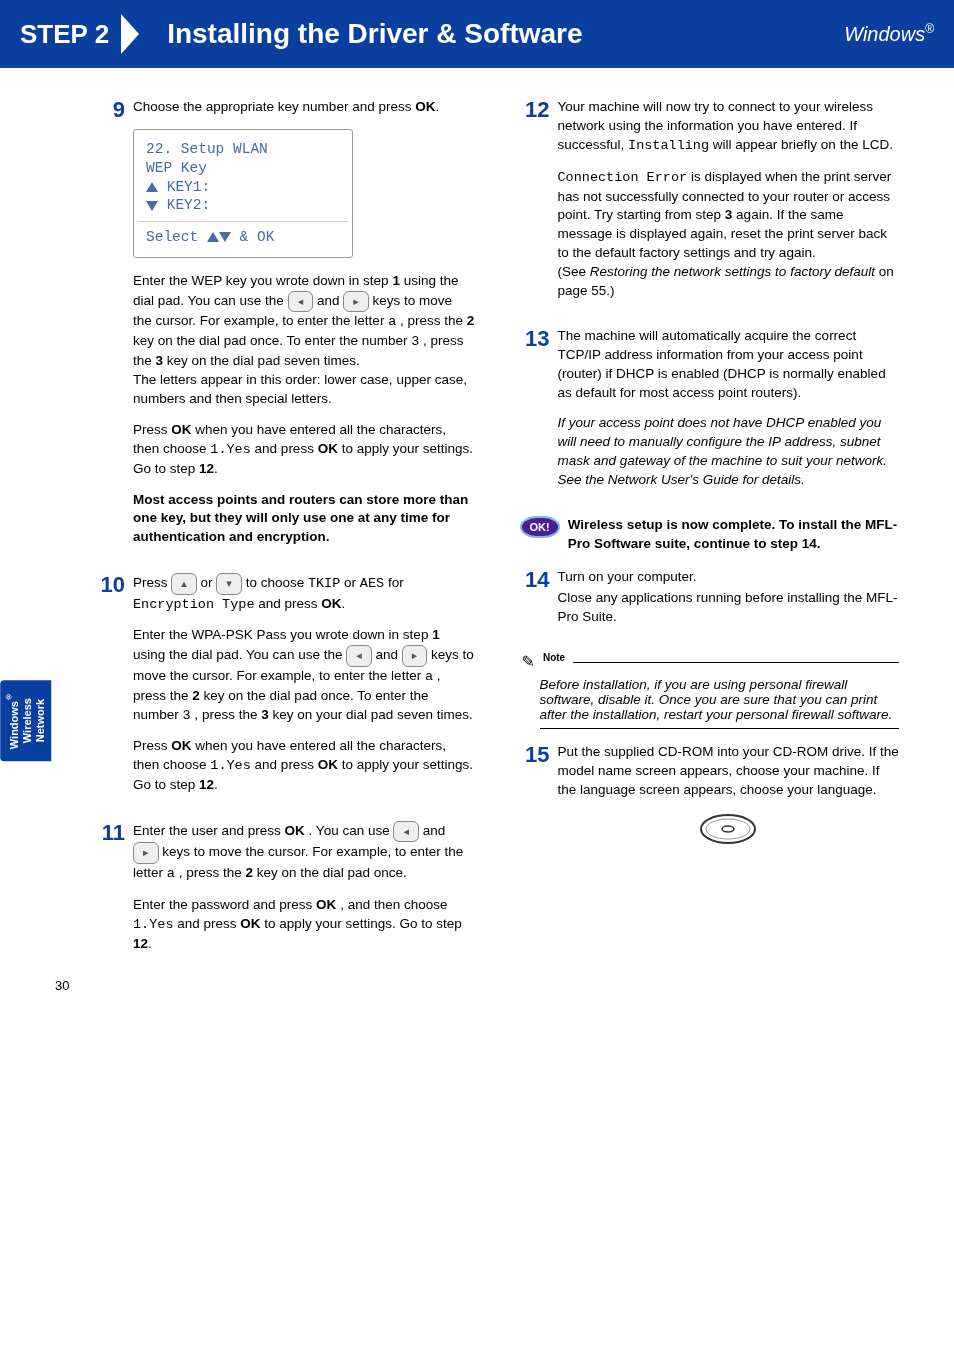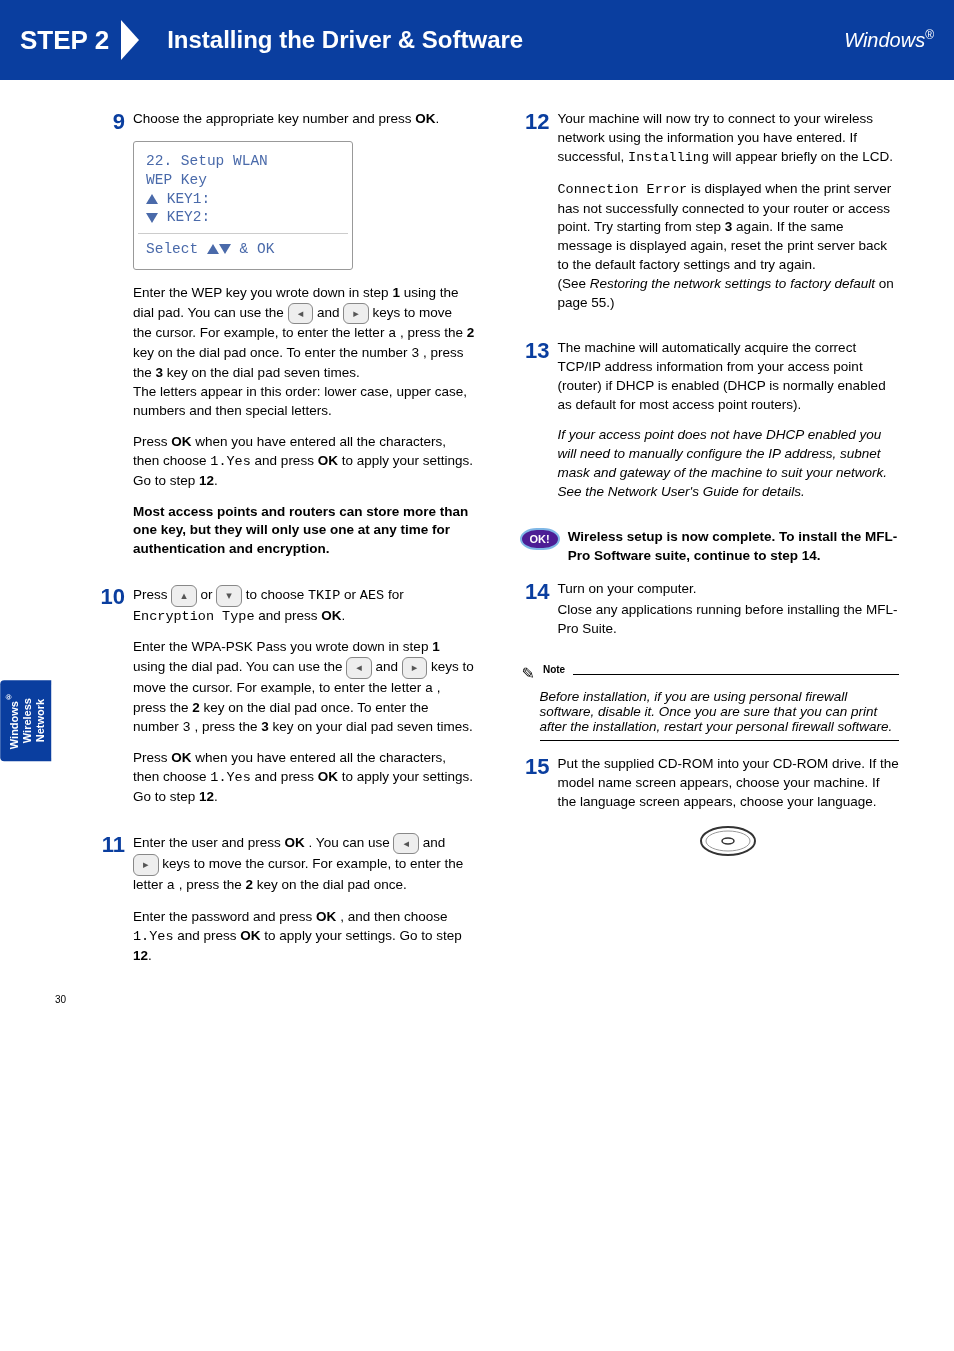--- a/index.html
+++ b/index.html
@@ -11,42 +11,42 @@
     width: 954px;
     position: relative;
     background: #fff;
   }
   .header {
     background: #0a3e9f;
     color: #fff;
     display: flex;
     align-items: center;
     padding: 0 20px 0 0;
-    height: 80px;
+    height: 68px;
     position: relative;
   }
   .step-badge {
     background: #0a3e9f;
     padding: 0 10px 0 20px;
     font-size: 26px;
     font-weight: bold;
     height: 64px;
     display: flex;
     align-items: center;
     position: relative;
   }
   .step-chevron {
     width: 0; height: 0;
     border-top: 20px solid transparent;
     border-bottom: 20px solid transparent;
     border-left: 18px solid #fff;
     margin-left: 12px;
   }
   .header-title {
-    font-size: 24px;
+    font-size: 28px;
     font-weight: bold;
     margin-left: 18px;
     flex: 1;
   }
   .header-right {
     font-size: 20px;
     font-weight: normal;
     font-style: italic;
     white-space: nowrap;
   }
@@ -132,21 +132,21 @@
     padding:12px 4px;
     text-align:center;
     line-height:1.2;
     border-radius:0 4px 4px 0;
   }
   .side-tab sup{font-size:8px;}
   .page-num {
     position:absolute;
     bottom:16px;
     left:55px;
-    font-size:10px;
+    font-size:13px;
   }
   .cd-svg { display:block; margin: 8px auto 0 auto;}
   em, .ital { font-style: italic; }
 </style>
 </head>
 <body>
 
 <div class="header">
   <div class="step-badge">
     <span>STEP 2</span>

